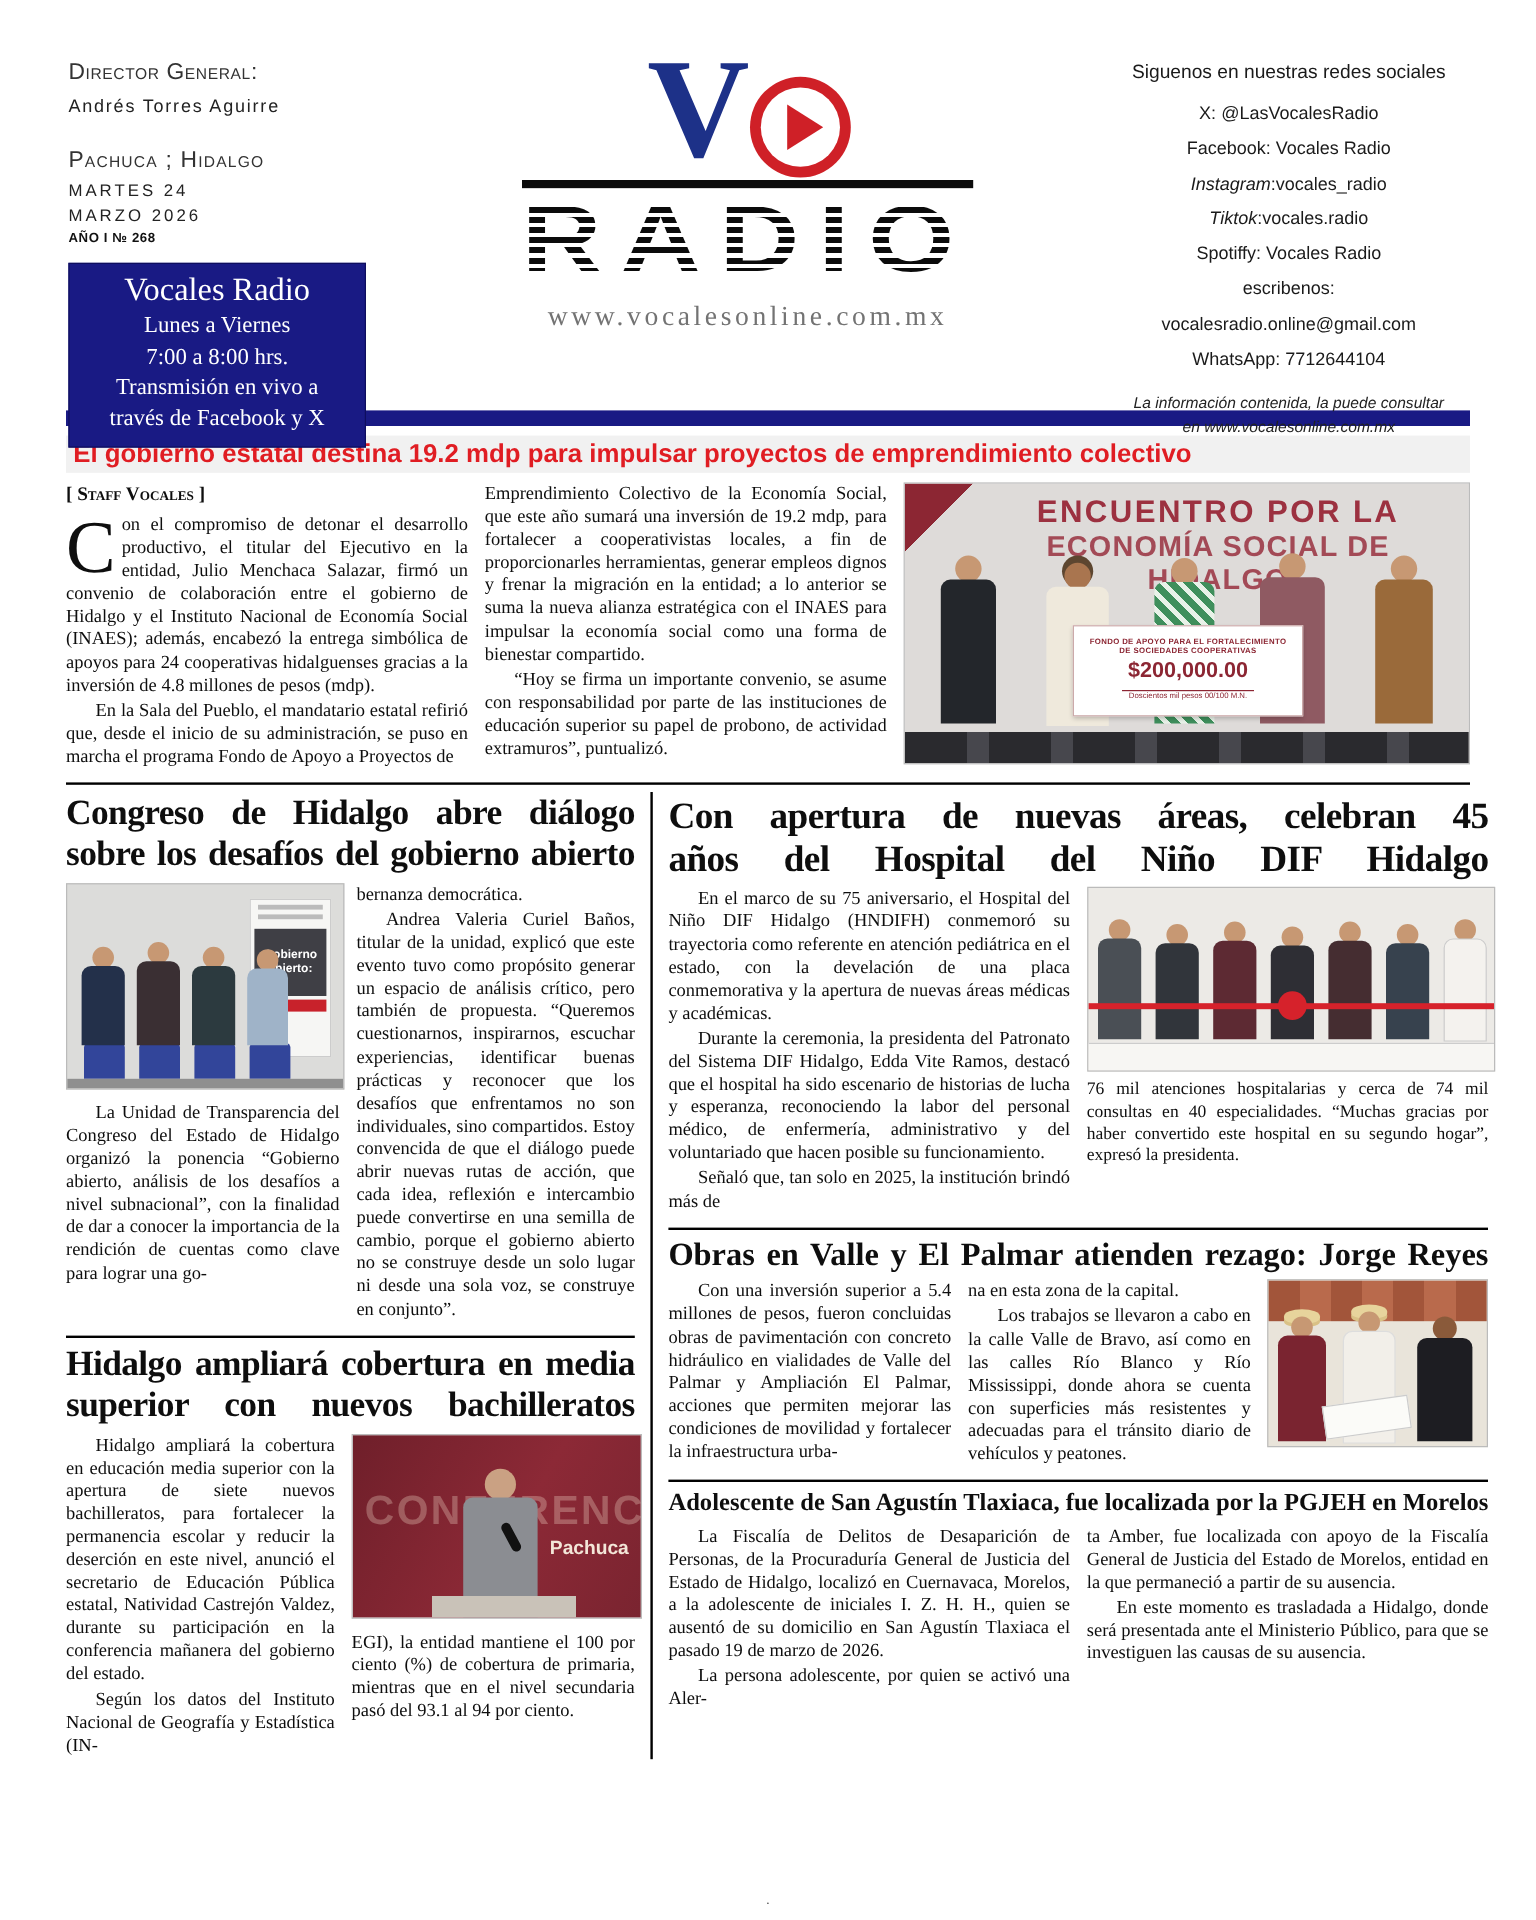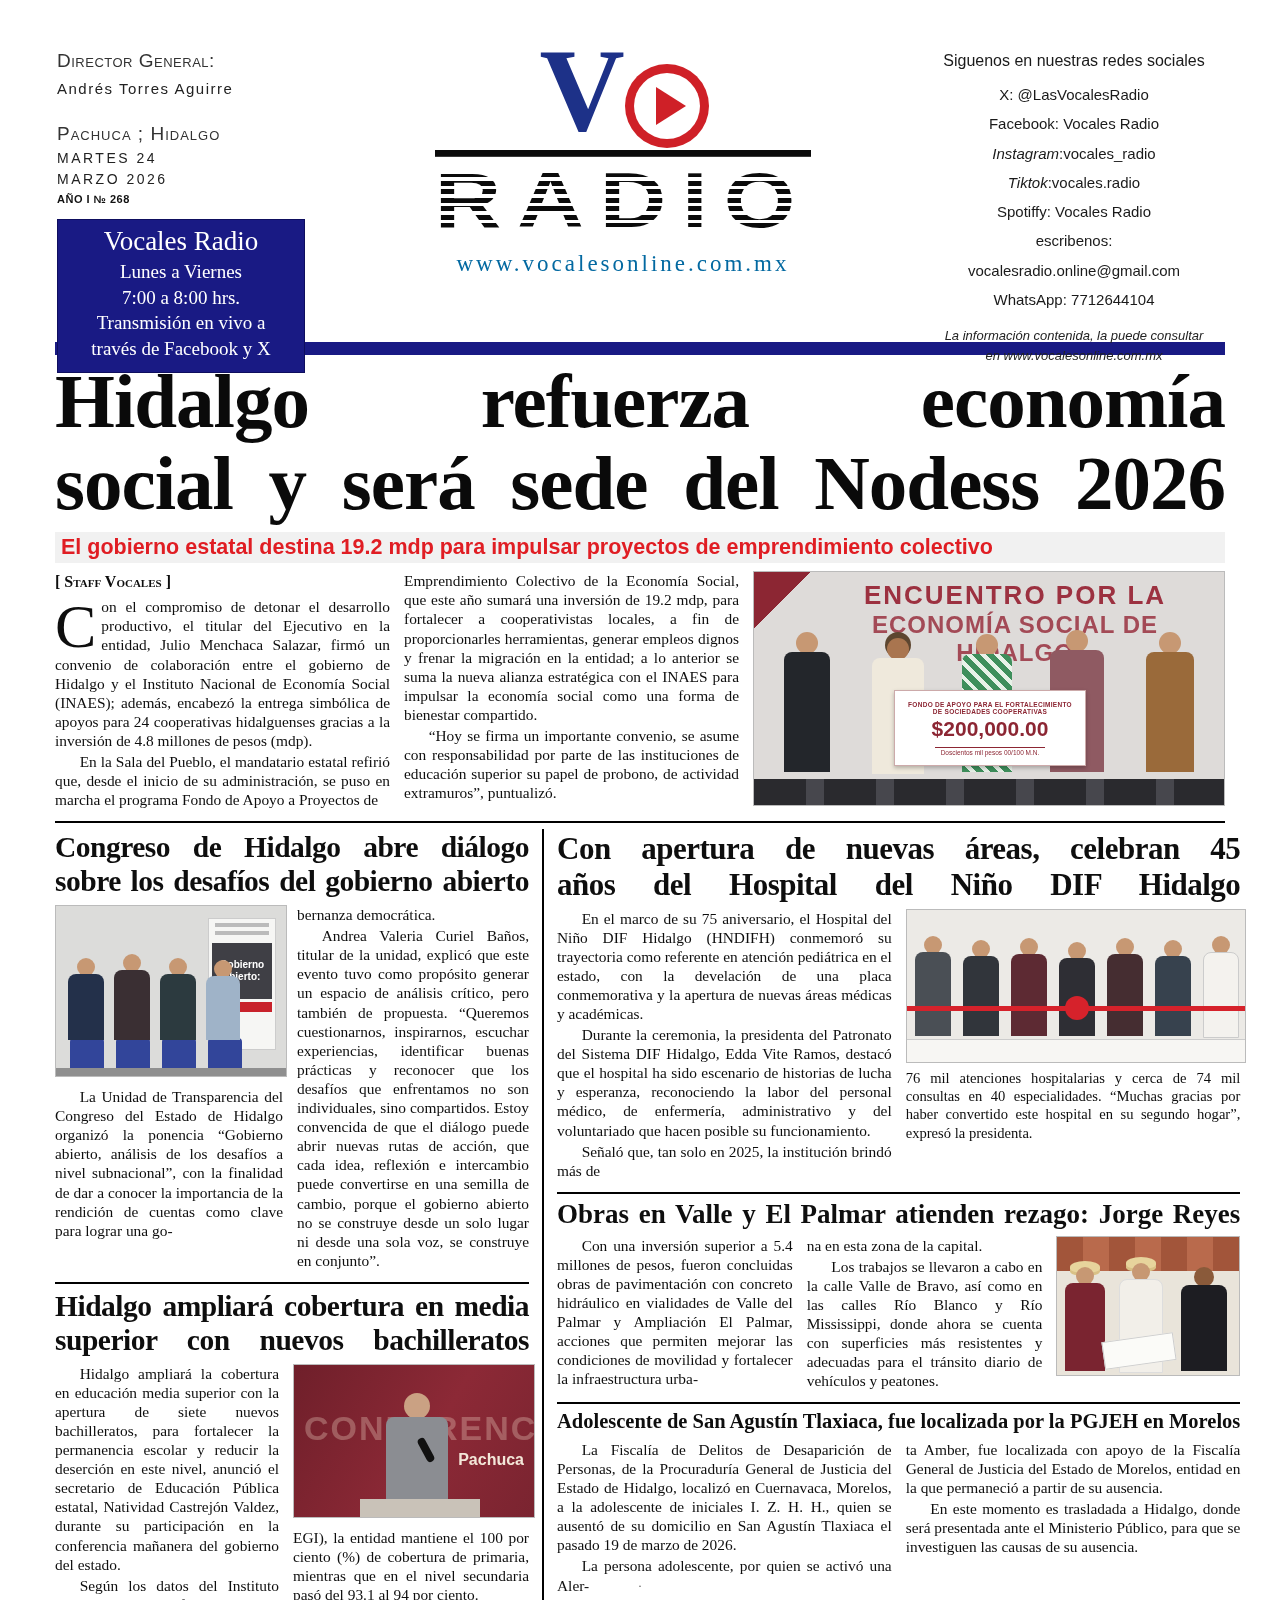--- a/index.html
+++ b/index.html
@@ -28,21 +28,21 @@
   .play-wrap{width:84px;height:84px;margin:26px -2px 0 2px;border-radius:50%;background:#cf2027;
              display:flex;align-items:center;justify-content:center;}
   .play-ring{width:66px;height:66px;border-radius:50%;background:#fff;display:flex;align-items:center;justify-content:center;}
   .play-tri{width:0;height:0;border-left:30px solid #cf2027;border-top:19px solid transparent;
             border-bottom:19px solid transparent;margin-left:8px;}
   .logo-radio{display:inline-block;position:relative;margin-top:2px;padding-top:8px;border-top:8px solid #0b0b0b;
               font-family:"Liberation Sans",sans-serif;font-weight:bold;font-size:92px;line-height:.92;
               letter-spacing:16px;color:#0b0b0b;transform:scaleY(.85);transform-origin:top;}
   .stripes{position:absolute;left:0;right:0;top:8px;bottom:-6px;
            background:repeating-linear-gradient(to bottom,transparent 0 6px,#ffffff 6px 10px);}
-  .logo-site{font-family:"Liberation Serif",serif;font-size:23px;letter-spacing:3px;color:#0369a1;margin-top:0px;}
+  .logo-site{font-family:"Liberation Serif",serif;font-size:23px;letter-spacing:3px;color:#737373;margin-top:0px;}
 
   .mh-right{position:absolute;right:0;top:14px;width:302px;text-align:center;color:#1a1a1a;}
   .soc-head{font-size:16px;margin-bottom:10px;}
   .soc-line{font-size:15px;line-height:1.95;}
   .soc-line .it{font-style:italic;}
   .soc-disc{font-size:13px;font-style:italic;margin-top:12px;line-height:1.5;color:#222;}
 
   .navy-rule{height:13px;background:#191a84;margin-top:4px;}
 
   
@@ -66,21 +66,21 @@
 
   
   .lead-ph{width:470px;height:233px;background:linear-gradient(135deg,#8c2633 0 40px,#dedbd9 40px);}
   .enc-band{position:absolute;left:60px;top:8px;right:8px;text-align:center;color:#9c3140;
             font-family:"Liberation Sans",sans-serif;font-weight:bold;}
   .enc1{font-size:26px;letter-spacing:2px;}
   .enc2{font-size:24px;letter-spacing:1px;color:#a34a56;}
   .check{position:absolute;left:140px;top:118px;width:190px;height:74px;background:#fff;border:1px solid #caa;
          text-align:center;color:#8c2633;font-family:"Liberation Sans",sans-serif;box-shadow:0 2px 4px rgba(0,0,0,.25);}
   .check-t{font-size:6.5px;font-weight:bold;margin-top:10px;letter-spacing:.3px;}
-  .check-a{font-size:21px;font-weight:bold;margin-top:2px;}
+  .check-a{font-size:18px;font-weight:bold;margin-top:2px;}
   .check-s{font-size:6.5px;border-top:1px solid #8c2633;display:inline-block;margin-top:2px;padding:1px 6px 0;}
   .chairs{position:absolute;bottom:0;left:0;right:0;height:26px;
           background:repeating-linear-gradient(to right,#2a2a2e 0 52px,#47474d 52px 70px);}
 
   
   .cong-ph{width:230px;height:170px;background:#dcdcda;}
   .cong-banner{position:absolute;right:10px;top:12px;width:66px;height:130px;background:#f6f6f4;border:1px solid #ccc;}
   .cong-banner .mini{height:4px;background:#bbb;margin:4px 6px 0;}
   .gob-box{margin:8px 3px 0;background:#3f3f45;color:#fff;font-family:"Liberation Sans",sans-serif;
            font-weight:bold;font-size:10px;text-align:center;padding:16px 0;line-height:1.2;}
@@ -179,24 +179,20 @@
         <div class="soc-disc">
           <span>La información contenida,  la puede consultar</span><br>
           <span>en www.vocalesonline.com.mx</span>
         </div>
       </div>
     </header>
 
     <div class="navy-rule"></div>
 
     <section>
-      <h1 class="lead-hl">
-        <span class="hl-line">Hidalgo refuerza economía</span>
-        <span class="hl-line">social y será sede del Nodess 2026</span>
-      </h1>
       <div class="subhead">
         <span>El gobierno estatal destina 19.2 mdp para impulsar proyectos de emprendimiento colectivo</span>
       </div>
       <div class="lead-body">
         <div class="lead-col">
           <div class="byline">[ Staff Vocales ]</div>
           <p class="art"><span class="dropcap">C</span><span>on el compromiso de detonar el desarrollo productivo, el titular del Ejecutivo en la entidad, Julio Menchaca Salazar, firmó un convenio de colaboración entre el gobierno de Hidalgo y el Instituto Nacional de Economía Social (INAES); además, encabezó la entrega simbólica de apoyos para 24 cooperativas hidalguenses gracias a la inversión de 4.8 millones de pesos (mdp).</span></p>
           <p class="art ind">En la Sala del Pueblo, el mandatario estatal refirió que, desde el inicio de su administración, se puso en marcha el programa Fondo de Apoyo a Proyectos de</p>
         </div>
         <div class="lead-col">

